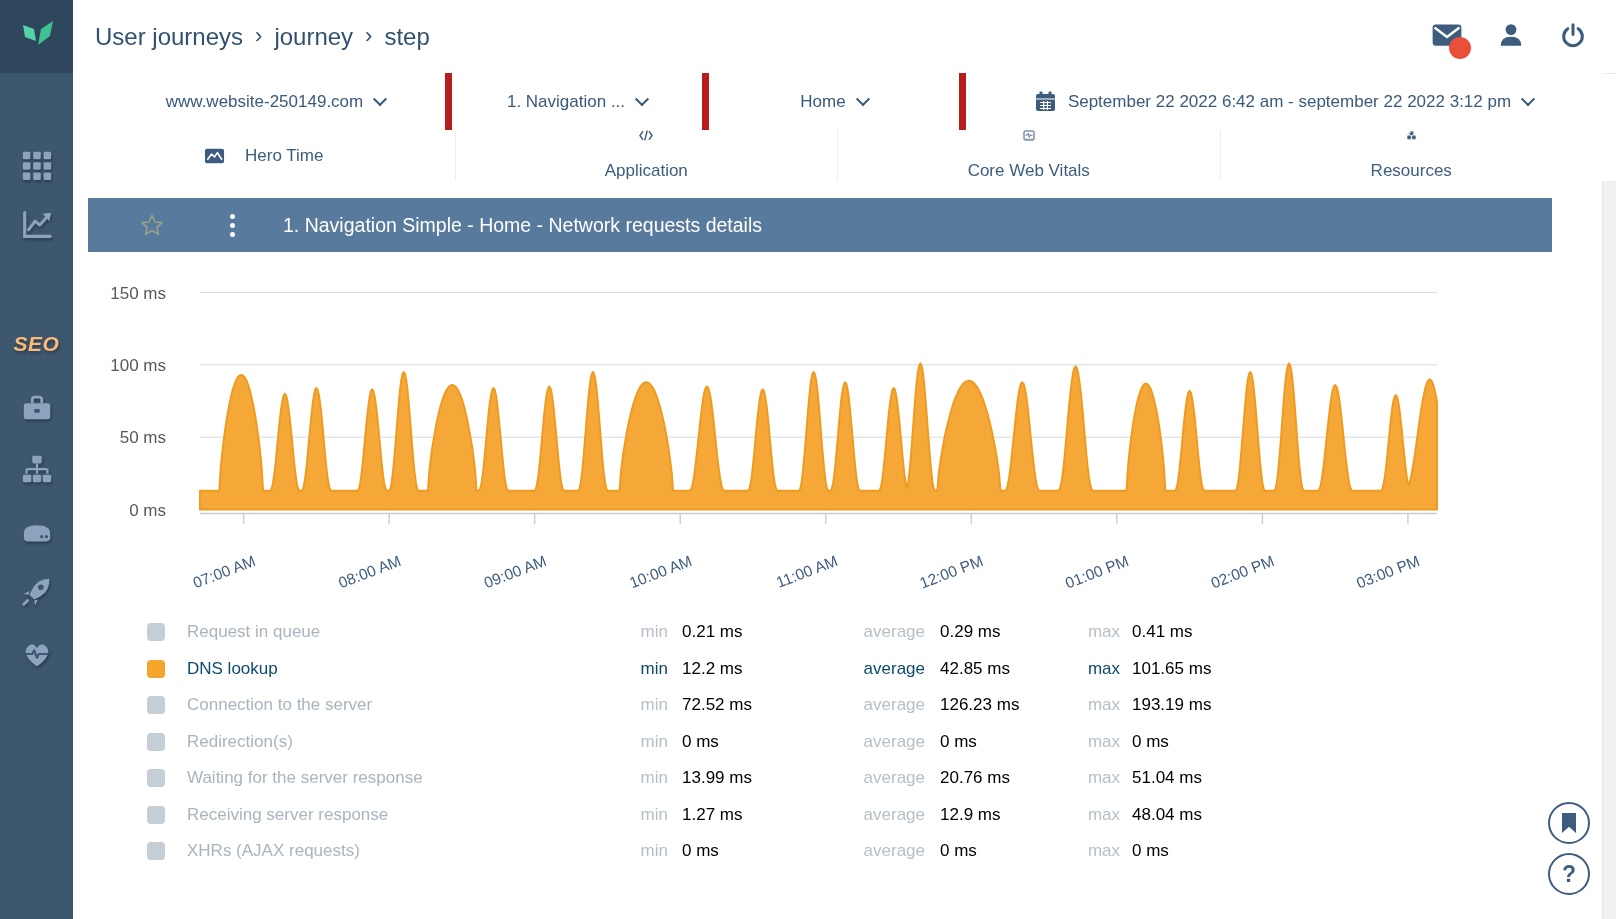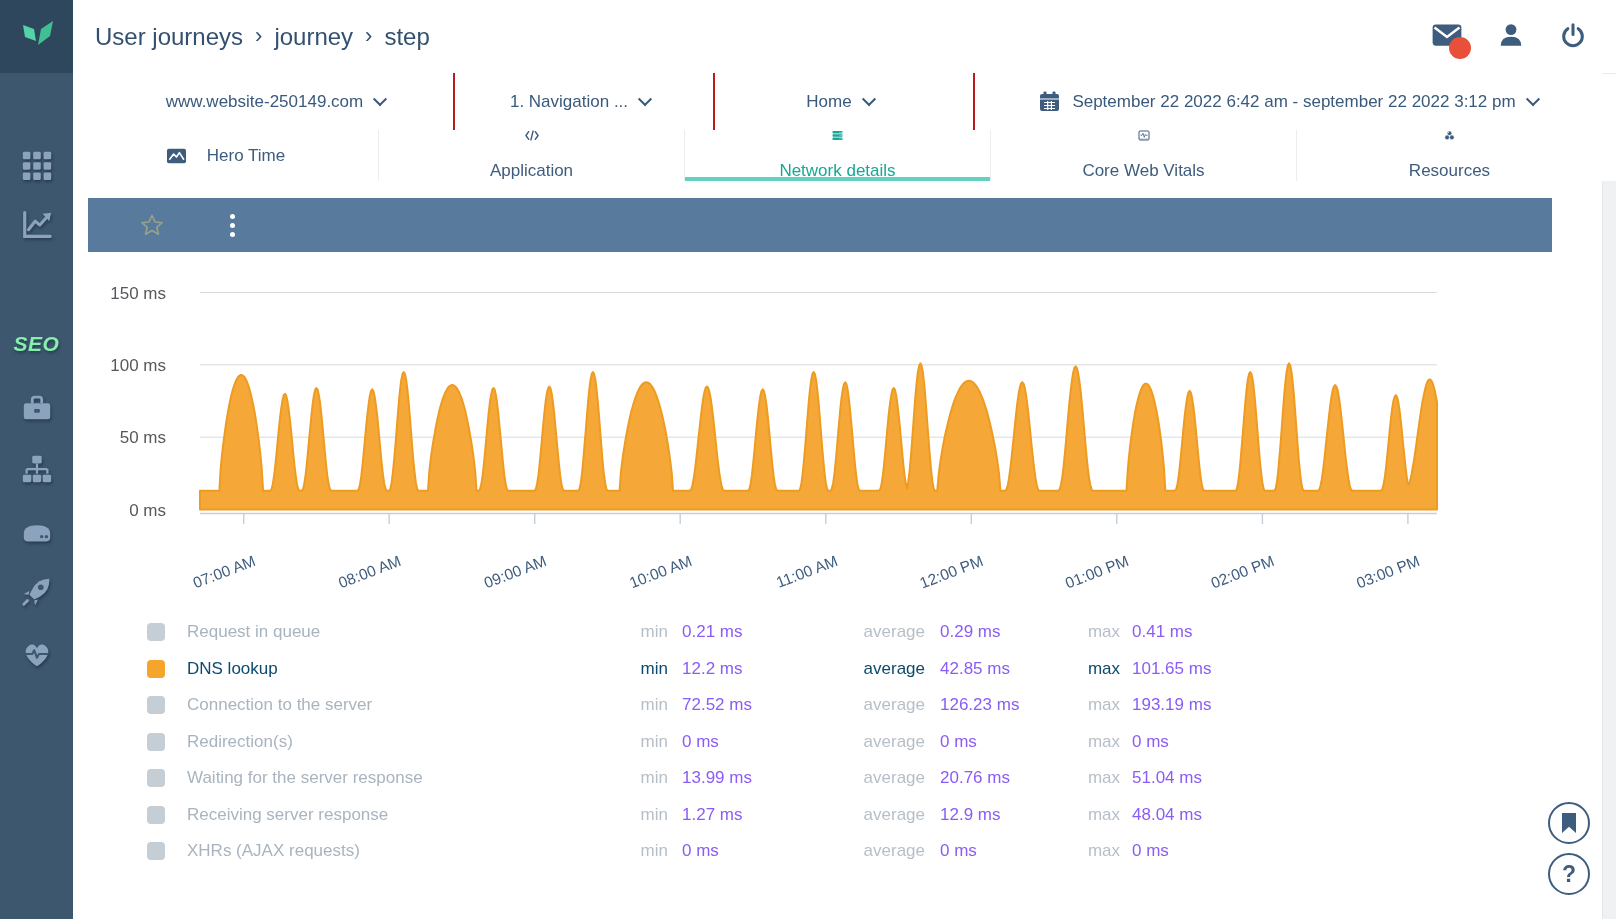--- a/index.html
+++ b/index.html
@@ -7,33 +7,33 @@
     width:1616px;height:919px;position:relative;overflow:hidden;
     background:#ffffff;font-family:"Liberation Sans",sans-serif;
     -webkit-font-smoothing:antialiased;
   }
   
   .sidebar{position:absolute;left:0;top:0;width:73px;height:919px;background:#3D576F;}
   .logo-box{position:absolute;left:0;top:0;width:73px;height:73px;background:#2F475C;display:flex;align-items:center;justify-content:center;}
   .side-ic{position:absolute;left:0;width:73px;display:flex;justify-content:center;cursor:pointer;
     filter:drop-shadow(1.5px 2px 1.5px rgba(15,25,40,.45));}
   .side-ic svg{display:block;}
-  .seo-txt{font-style:italic;font-weight:bold;font-size:21px;color:#86efac;letter-spacing:.5px;}
+  .seo-txt{font-style:italic;font-weight:bold;font-size:21px;color:#fdba74;letter-spacing:.5px;}
   
   .header{position:absolute;left:73px;top:0;width:1543px;height:73px;background:#fff;border-bottom:1px solid #E8ECEF;}
   .breadcrumb{position:absolute;left:22px;top:0;height:73px;display:flex;align-items:center;gap:12px;font-size:24px;color:#33516F;}
   .crumb{cursor:pointer;}
   .crumb-sep{font-size:22px;color:#33516F;transform:translateY(-1px);}
   .hicons{position:absolute;right:30px;top:0;height:73px;display:flex;align-items:center;gap:36px;}
   .hic{position:relative;cursor:pointer;}
   .badge{position:absolute;right:-9px;bottom:-8px;width:22px;height:22px;border-radius:50%;background:#E8503A;}
   
   .filter-row{position:absolute;left:73px;top:73px;width:1529px;height:57px;background:#fff;border-bottom:1px solid #E3E8EC;display:flex;}
   .fsec{display:flex;align-items:center;justify-content:center;gap:12px;font-size:17px;color:#3A5A7C;cursor:pointer;}
-  .fsec + .fsec{border-left:2px solid #b91c1c;margin-left:8px;}
+  .fsec + .fsec{border-left:7px solid #b91c1c;}
   .f-web{width:339px;padding-left:33px;} .f-journey{width:250px;} .f-step{width:250px;} .f-date{flex:1;}
   .chev{display:inline-block;width:8px;height:8px;border-right:2.2px solid #3A5A7C;border-bottom:2.2px solid #3A5A7C;transform:rotate(45deg) translate(-2px,-2px);}
   
   .tabs{position:absolute;left:73px;top:130px;width:1529px;height:51px;background:#fff;display:flex;}
   .tab{flex:1;display:flex;align-items:center;justify-content:center;gap:20px;font-size:17px;color:#3E5C7E;cursor:pointer;position:relative;}
   .tab + .tab{border-left:1px solid #EBEEF1;flex-direction:column;}
   .tab .ticon{color:#3E5C7E;}
   .tab.active{color:#17A795;}
   .tab.active .ticon{color:#17A795;}
   .tab.active::after{content:"";position:absolute;left:0;right:0;bottom:0;height:4px;background:#62D1C2;}
@@ -47,21 +47,21 @@
   .panel-title{position:absolute;left:195px;top:0;height:54px;display:flex;align-items:center;color:#fff;font-size:19.5px;}
   
   #chart-svg{position:absolute;left:90px;top:260px;}
   
   .legend{position:absolute;left:73px;top:614px;width:1251px;}
   .lrow{position:relative;height:36.5px;}
   .lrow span{position:absolute;top:50%;transform:translateY(-50%);font-size:17px;white-space:nowrap;}
   .sw{position:absolute;left:74px;top:50%;transform:translateY(-50%);width:18px;height:18px;border-radius:4px;background:#C5CDD5;cursor:pointer;}
   .ll{left:114px;color:#A9B4BF;cursor:pointer;}
   .sl{color:#B6BFC8;text-align:right;}
-  .sv{color:#8b5cf6;}
+  .sv{color:#000000;}
   .sl.min{left:525px;width:70px;} .sv.min{left:609px;}
   .sl.avg{left:752px;width:100px;} .sv.avg{left:867px;}
   .sl.max{left:987px;width:60px;} .sv.max{left:1059px;}
   .lrow.active .sw{background:#F5A42C;}
   .lrow.active .ll,.lrow.active .sl{color:#0c4a6e;}
   
   .fab{position:absolute;left:1548px;width:42px;height:42px;border-radius:50%;background:#fff;border:2px solid #3E5C7E;box-sizing:border-box;
        display:flex;align-items:center;justify-content:center;cursor:pointer;color:#3E5C7E;}
   .fab-bookmark{top:802px;}
   .fab-help{top:853px;font-size:23px;font-weight:bold;}
@@ -211,36 +211,20 @@
     <span>Hero Time</span>
   </div>
   <div class="tab">
     <svg class="ticon" width="24" height="20" viewBox="0 0 26 20">
       <path d="M7 3 L2 10 L7 17" stroke="currentColor" stroke-width="2.6" fill="none" stroke-linecap="round" stroke-linejoin="round"></path>
       <path d="M19 3 L24 10 L19 17" stroke="currentColor" stroke-width="2.6" fill="none" stroke-linecap="round" stroke-linejoin="round"></path>
       <path d="M15 2 L11 18" stroke="currentColor" stroke-width="2.6" stroke-linecap="round"></path>
     </svg>
     <span>Application</span>
   </div>
-  <div class="tab active">
-    <svg class="ticon" width="21" height="21" viewBox="0 0 22 22">
-      <rect x="1" y="2" width="20" height="5" rx="1.5" fill="currentColor"></rect>
-      <rect x="1" y="8.5" width="20" height="5" rx="1.5" fill="currentColor"></rect>
-      <rect x="1" y="15" width="20" height="5" rx="1.5" fill="currentColor"></rect>
-      <g fill="#fff">
-          <circle cx="16" cy="4.5" r="0.9"></circle>
-          <circle cx="18.6" cy="4.5" r="0.9"></circle>
-      <circle cx="16" cy="11" r="0.9"></circle>
-          <circle cx="18.6" cy="11" r="0.9"></circle>
-      <circle cx="16" cy="17.5" r="0.9"></circle>
-          <circle cx="18.6" cy="17.5" r="0.9"></circle>
-        </g>
-    </svg>
-    <span>Network details</span>
-  </div>
   <div class="tab">
     <svg class="ticon" width="22" height="21" viewBox="0 0 23 22">
       <rect x="1.5" y="2" width="20" height="18" rx="2" stroke="currentColor" stroke-width="2" fill="none"></rect>
       <path d="M4.5 10.5 h3 l2 -4 l2.5 8 l2 -5.5 l1 1.5 h3.5" stroke="currentColor" stroke-width="1.6" fill="none" stroke-linejoin="round"></path>
       <path d="M4 16.8 v2 M6.5 16.8 v2 M9 16.8 v2 M11.5 16.8 v2 M14 16.8 v2 M16.5 16.8 v2 M19 16.8 v2" stroke="currentColor" stroke-width="0.9"></path>
     </svg>
     <span>Core Web Vitals</span>
   </div>
   <div class="tab">
     <svg class="ticon" width="21" height="21" viewBox="0 0 22 22">
@@ -258,20 +242,21 @@
 
 <div class="titlebar">
   <svg class="star" width="24" height="24" viewBox="0 0 24 24">
     <polygon points="12,2.5 15,9 22,9.6 16.8,14.3 18.4,21.3 12,17.6 5.6,21.3 7.2,14.3 2,9.6 9,9" fill="none" stroke="#97A089" stroke-width="1.7" stroke-linejoin="round"></polygon>
   </svg>
   <div class="kebab">
       <i></i>
       <i></i>
       <i></i>
     </div>
+  <div class="panel-title">1. Navigation Simple - Home - Network requests details</div>
 </div>
 
 <svg id="chart-svg" width="1370" height="350" viewBox="0 0 1370 350">
     <line x1="110" x2="1347" y1="249.5" y2="249.5" stroke="#D9DBDE" stroke-width="1"></line>
     <text x="76" y="255.5" text-anchor="end" fill="#56585C" font-size="17">0 ms</text>
     <line x1="110" x2="1347" y1="177.2" y2="177.2" stroke="#D9DBDE" stroke-width="1"></line>
     <text x="76" y="183.2" text-anchor="end" fill="#56585C" font-size="17">50 ms</text>
     <line x1="110" x2="1347" y1="104.8" y2="104.8" stroke="#D9DBDE" stroke-width="1"></line>
     <text x="76" y="110.8" text-anchor="end" fill="#56585C" font-size="17">100 ms</text>
     <line x1="110" x2="1347" y1="32.5" y2="32.5" stroke="#D9DBDE" stroke-width="1"></line>

